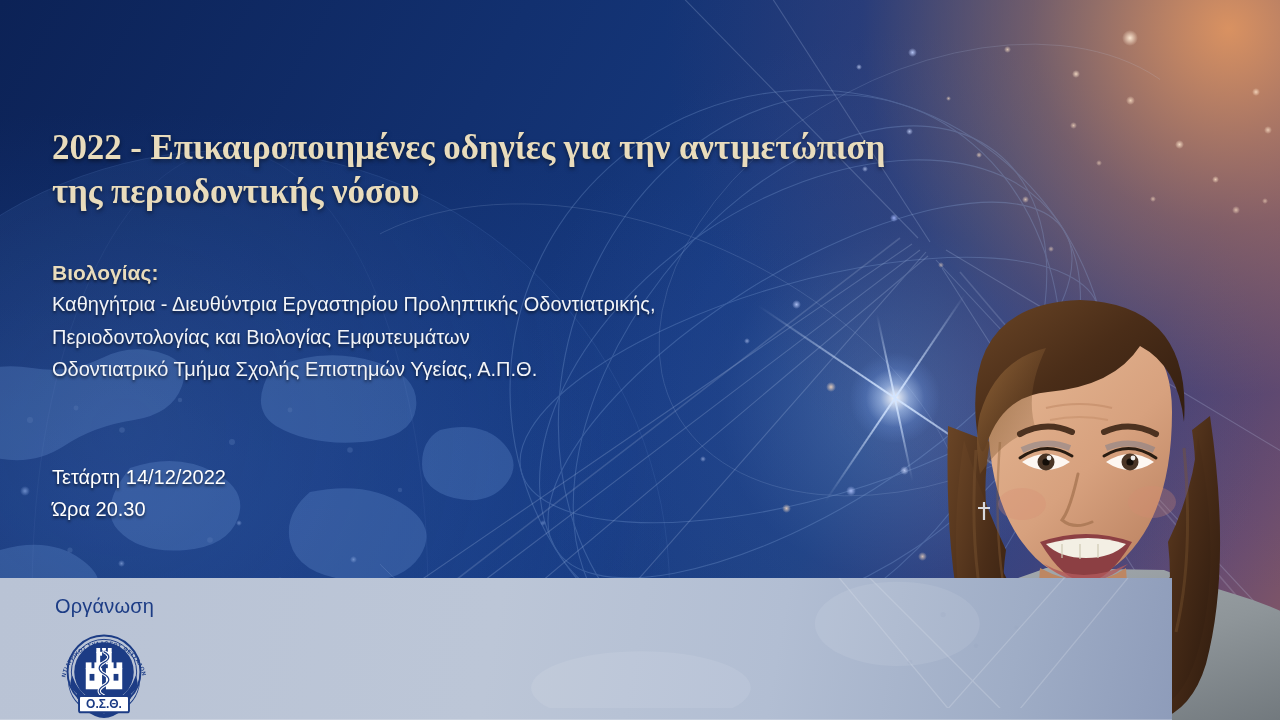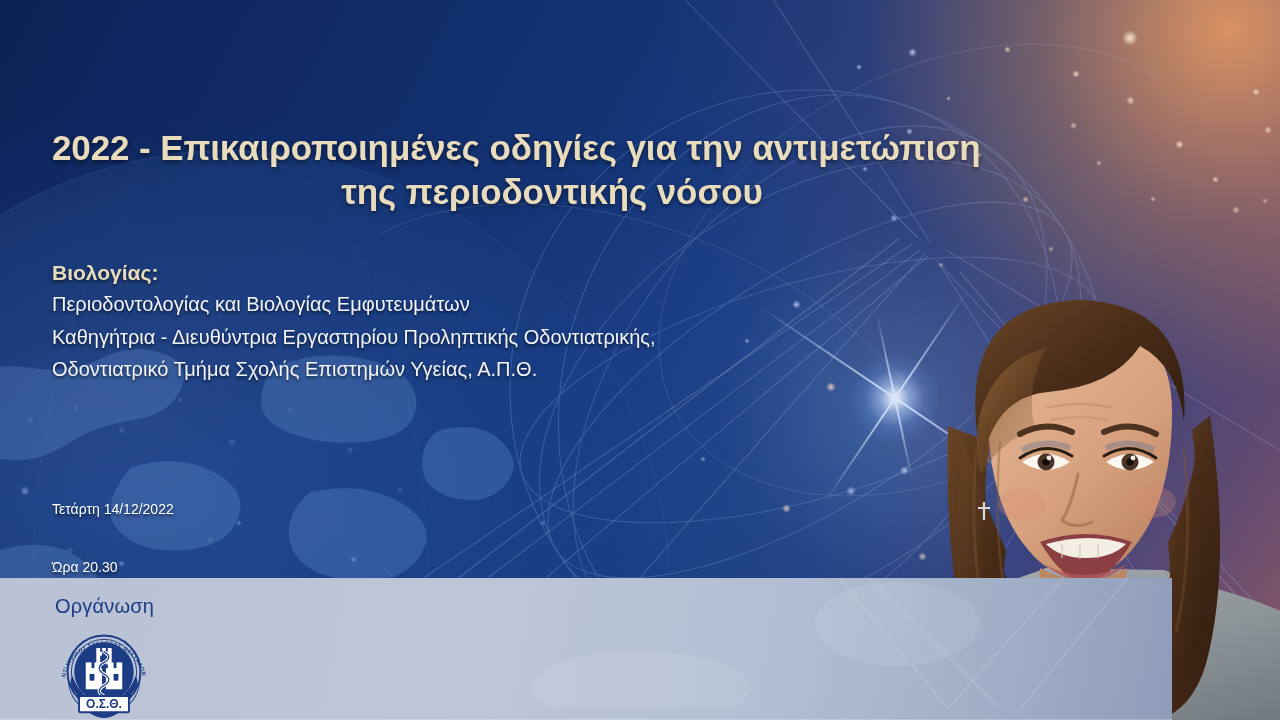--- a/index.html
+++ b/index.html
@@ -86,28 +86,28 @@
     text-shadow:0 1px 2px rgba(0,0,0,.45);
     white-space:nowrap;
   }
 
   
   .content { position:absolute; left:52px; top:0; width:1010px; }
 
   .title {
     position:absolute; top:126px; left:0; width:1000px;
     color:#e9dcbc;
-    font-family:Liberation Sans, sans-serif;
+    font-family:Liberation Serif, serif;
     font-size:35px;
     font-weight:bold;
     line-height:1.26;
     letter-spacing:-0.1px;
     text-shadow:0 2px 4px rgba(0,0,0,.5);
   }
-  .title .l2 { display:block;text-align:center; }
+  .title .l2 { display:block; }
 
   .speaker { position:absolute; top:258px; left:0; width:900px; }
 
   .speaker-label {
     display:block;
     color:#e9dcbc;
     font-size:21px;
     font-weight:bold;
     line-height:1.45;
     text-shadow:0 2px 3px rgba(0,0,0,.55);
@@ -126,24 +126,23 @@
     font-size:20px;
     font-weight:normal;
     line-height:1.62;
     text-shadow:0 2px 3px rgba(0,0,0,.6);
   }
 
   .schedule { position:absolute; top:462px; left:0; }
   .schedule span {
     display:block;
     color:#ffffff;
-    font-size:14px;
+    font-size:20px;
     line-height:1.58;
     text-shadow:0 2px 3px rgba(0,0,0,.6);
-    margin-top:36px;
   }
 
   
   .footer {
     position:absolute; left:0; bottom:0; width:1172px; height:142px;
     background:linear-gradient(100deg, #b9c3d5 0%, #bcc6d7 42%, #b2bed3 66%, #9fadc6 86%, #8e9cba 100%);
     box-shadow:0 -1px 0 rgba(255,255,255,.22) inset;
   }
   .footer-sheen {
     position:absolute; inset:0; overflow:hidden; opacity:.5;
@@ -361,22 +360,22 @@
 
   <div class="content">
 
     <div class="title">
       <span>2022 - Επικαιροποιημένες οδηγίες για την αντιμετώπιση</span>
       <span class="l2">της περιοδοντικής νόσου</span>
     </div>
 
     <div class="speaker">
       <span class="speaker-label">Βιολογίας:</span>
+      <span class="speaker-cred">Καθηγήτρια - Διευθύντρια Εργαστηρίου Προληπτικής Οδοντιατρικής,</span>
       <span class="speaker-cred">Περιοδοντολογίας και Βιολογίας Εμφυτευμάτων</span>
-      <span class="speaker-cred">Καθηγήτρια - Διευθύντρια Εργαστηρίου Προληπτικής Οδοντιατρικής,</span>
       <span class="speaker-cred">Οδοντιατρικό Τμήμα Σχολής Επιστημών Υγείας, Α.Π.Θ.</span>
     </div>
 
     <div class="schedule">
       <span>Τετάρτη 14/12/2022</span>
       <span>Ώρα 20.30</span>
     </div>
   </div>
 
   <div class="footer">

